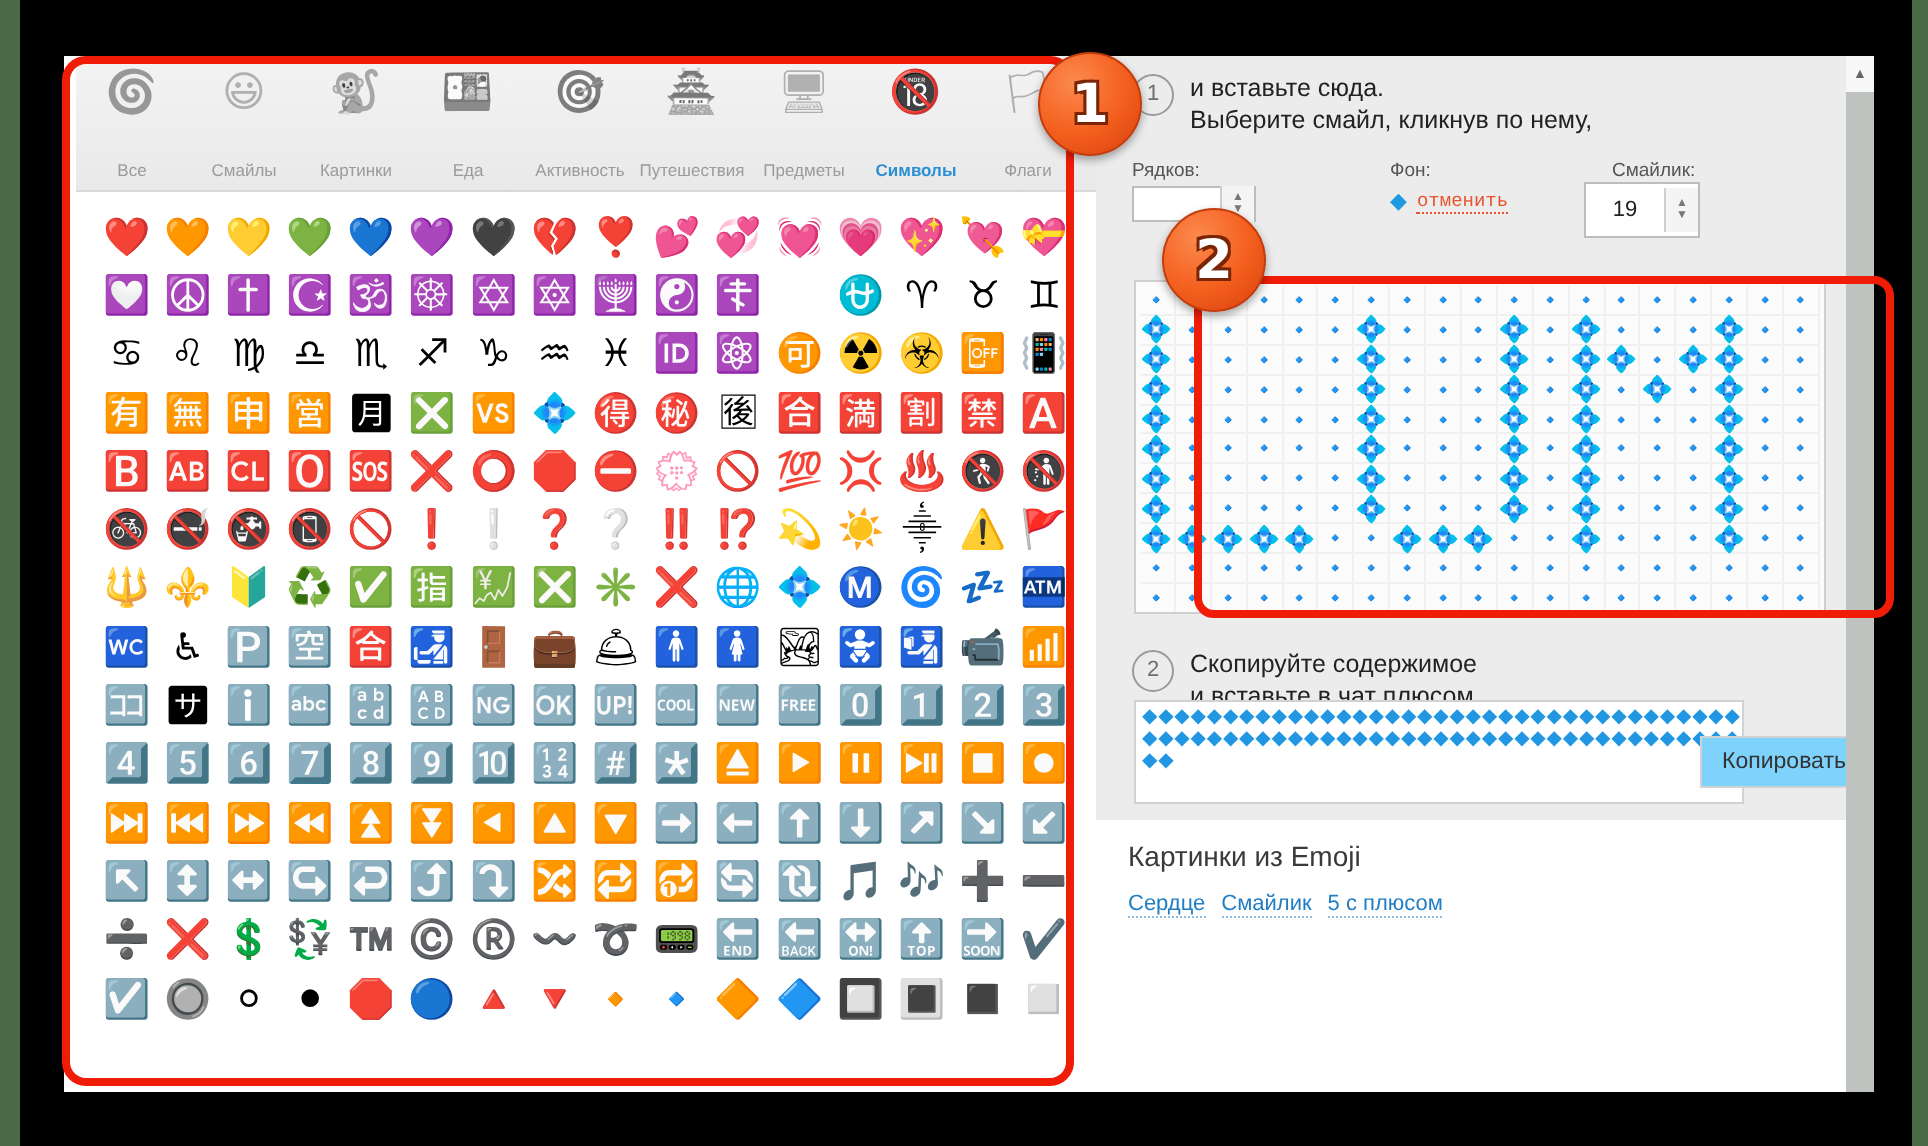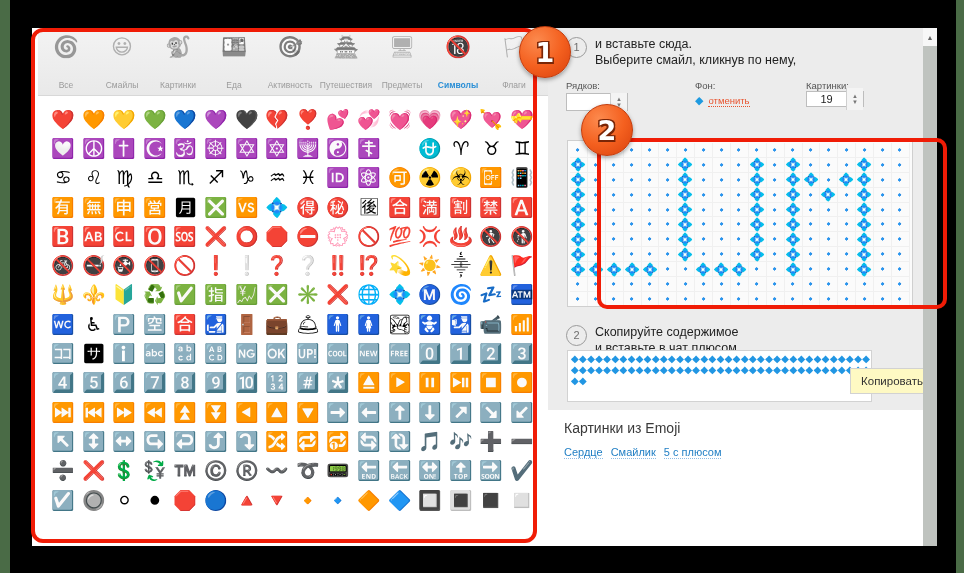--- a/index.html
+++ b/index.html
@@ -76,21 +76,21 @@
     position:absolute;height:18px;border:1px solid #bdbdbd;background:#fff;
     display:flex;align-items:center;box-sizing:border-box;
   }
   .spin input{
     border:0;outline:0;width:100%;height:100%;font-size:11px;color:#222;
     text-align:center;font-family:"Liberation Sans",sans-serif;background:transparent;
   }
   .arrows{width:16px;height:18px;border-left:1px solid #cfcfcf;background:#f4f4f4;
           display:flex;flex-direction:column;justify-content:center;align-items:center;flex:none;}
   .arrows span{font-size:6px;line-height:6px;color:#777;}
-  .undo{font-size:9.5px;color:#e8542f;border-bottom:1px dotted #e8542f;cursor:pointer;}
+  .undo{font-size:9.5px;color:#e8542f;border-bottom:1px dotted #e8542f;cursor:pointer;font-family:Liberation Mono, monospace;}
   .bgdia{color:#1e9ae0;font-size:11px;}
 
   
   .selgrid{
     position:absolute;left:19px;top:112px;width:346px;height:167px;
     background:#fbfbfb;border:1px solid #cfcfcf;box-sizing:border-box;
     overflow:hidden;padding:2px 0 0 2px;
   }
   .srow{display:flex;height:14.9px;}
   .scell{width:17.9px;height:14.9px;display:flex;align-items:center;justify-content:center;
@@ -104,21 +104,21 @@
   }
 
   .outbox{
     position:absolute;left:19px;top:322px;width:305px;height:52px;
     background:#fff;border:1px solid #d2d2d2;box-sizing:border-box;
     overflow:hidden;padding:2px 0 0 3px;line-height:11px;
     font-size:10px;color:#2196e3;letter-spacing:0.4px;word-break:break-all;
   }
   .copybtn{
     position:absolute;left:302px;top:340px;width:84px;height:26px;
-    background:#fef9c3;border:1px solid #d2d2d2;box-sizing:border-box;
+    background:#7dd3fc;border:1px solid #d2d2d2;box-sizing:border-box;
     font-size:11.5px;color:#333;display:flex;align-items:center;justify-content:center;
     cursor:pointer;
   }
 
   .foot{position:absolute;left:16px;top:392px;width:370px;}
   .foot h3{margin:0;font-size:14px;font-weight:normal;color:#3a3a3a;}
   .flinks{margin-top:10px;display:flex;gap:8px;}
   .flinks a{font-size:11px;color:#1f7ec4;border-bottom:1px dotted #8dbce4;
             text-decoration:none;cursor:pointer;}
 
@@ -466,22 +466,22 @@
               <span>▼</span>
             </span>
         </div>
 
         <div class="lab" style="left:147px;top:0;">Фон:</div>
         <div style="position:absolute;left:147px;top:14px;display:flex;align-items:center;gap:5px;">
           <span class="bgdia">◆</span>
           <span class="undo">отменить</span>
         </div>
 
-        <div class="lab" style="left:258px;top:0;">Картинки:</div>
-        <div class="spin" style="left:258px;top:11px;width:58px;height:16px;">
+        <div class="lab" style="left:258px;top:0;">Смайлик:</div>
+        <div class="spin" style="left:244px;top:11px;width:58px;height:28px;">
           <input value="19" style="">
           <span class="arrows" style="height:22px;">
               <span>▲</span>
               <span>▼</span>
             </span>
         </div>
       </div>
 
       <div class="selgrid" id="selgrid">
           <div class="srow">

